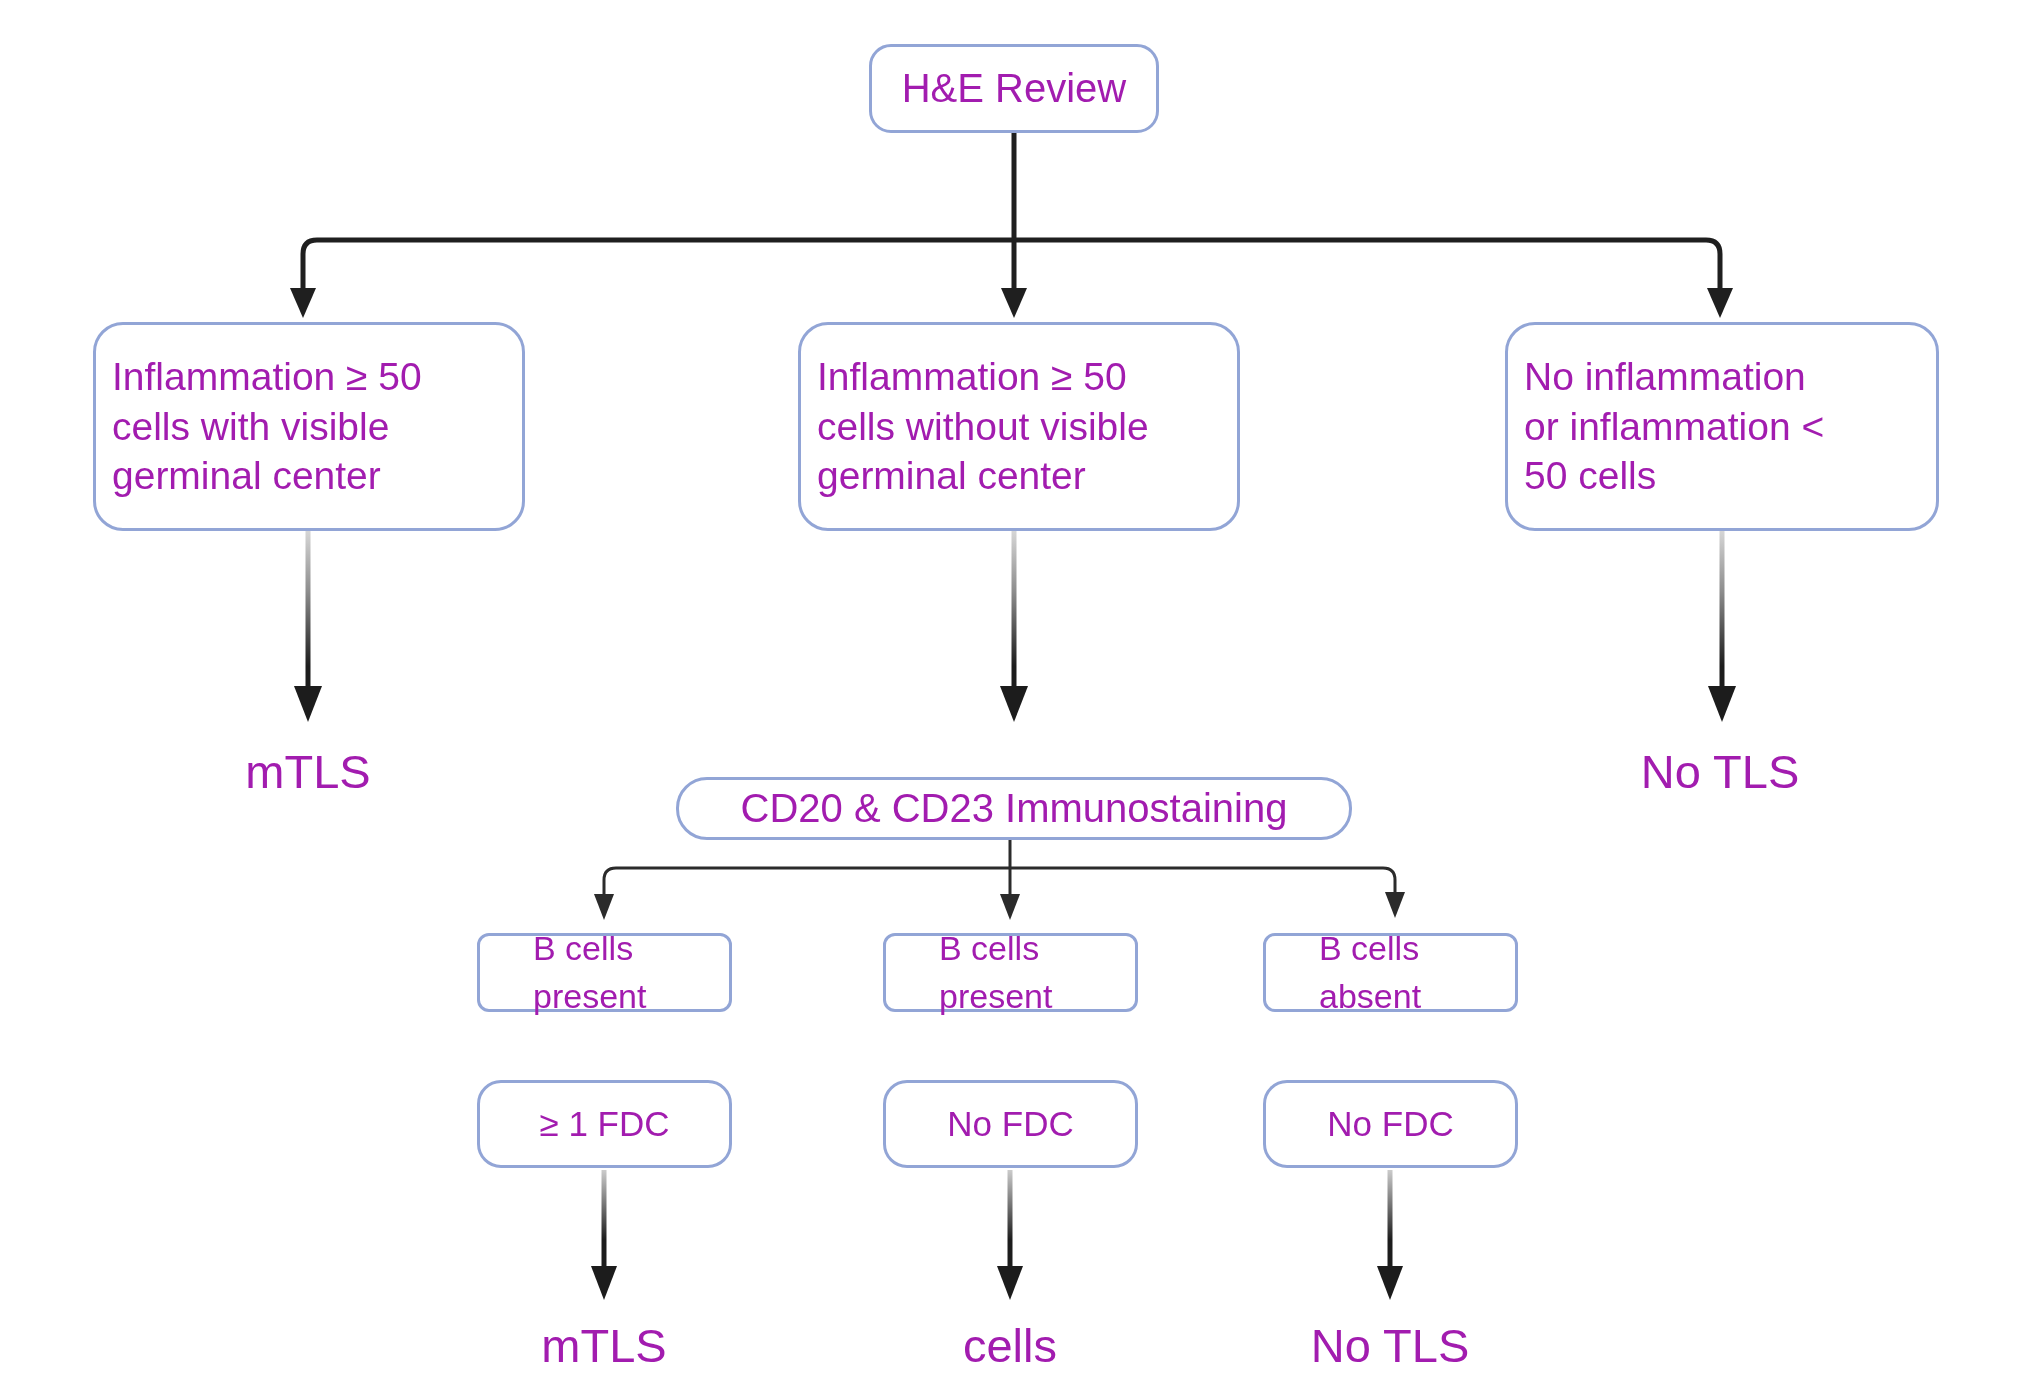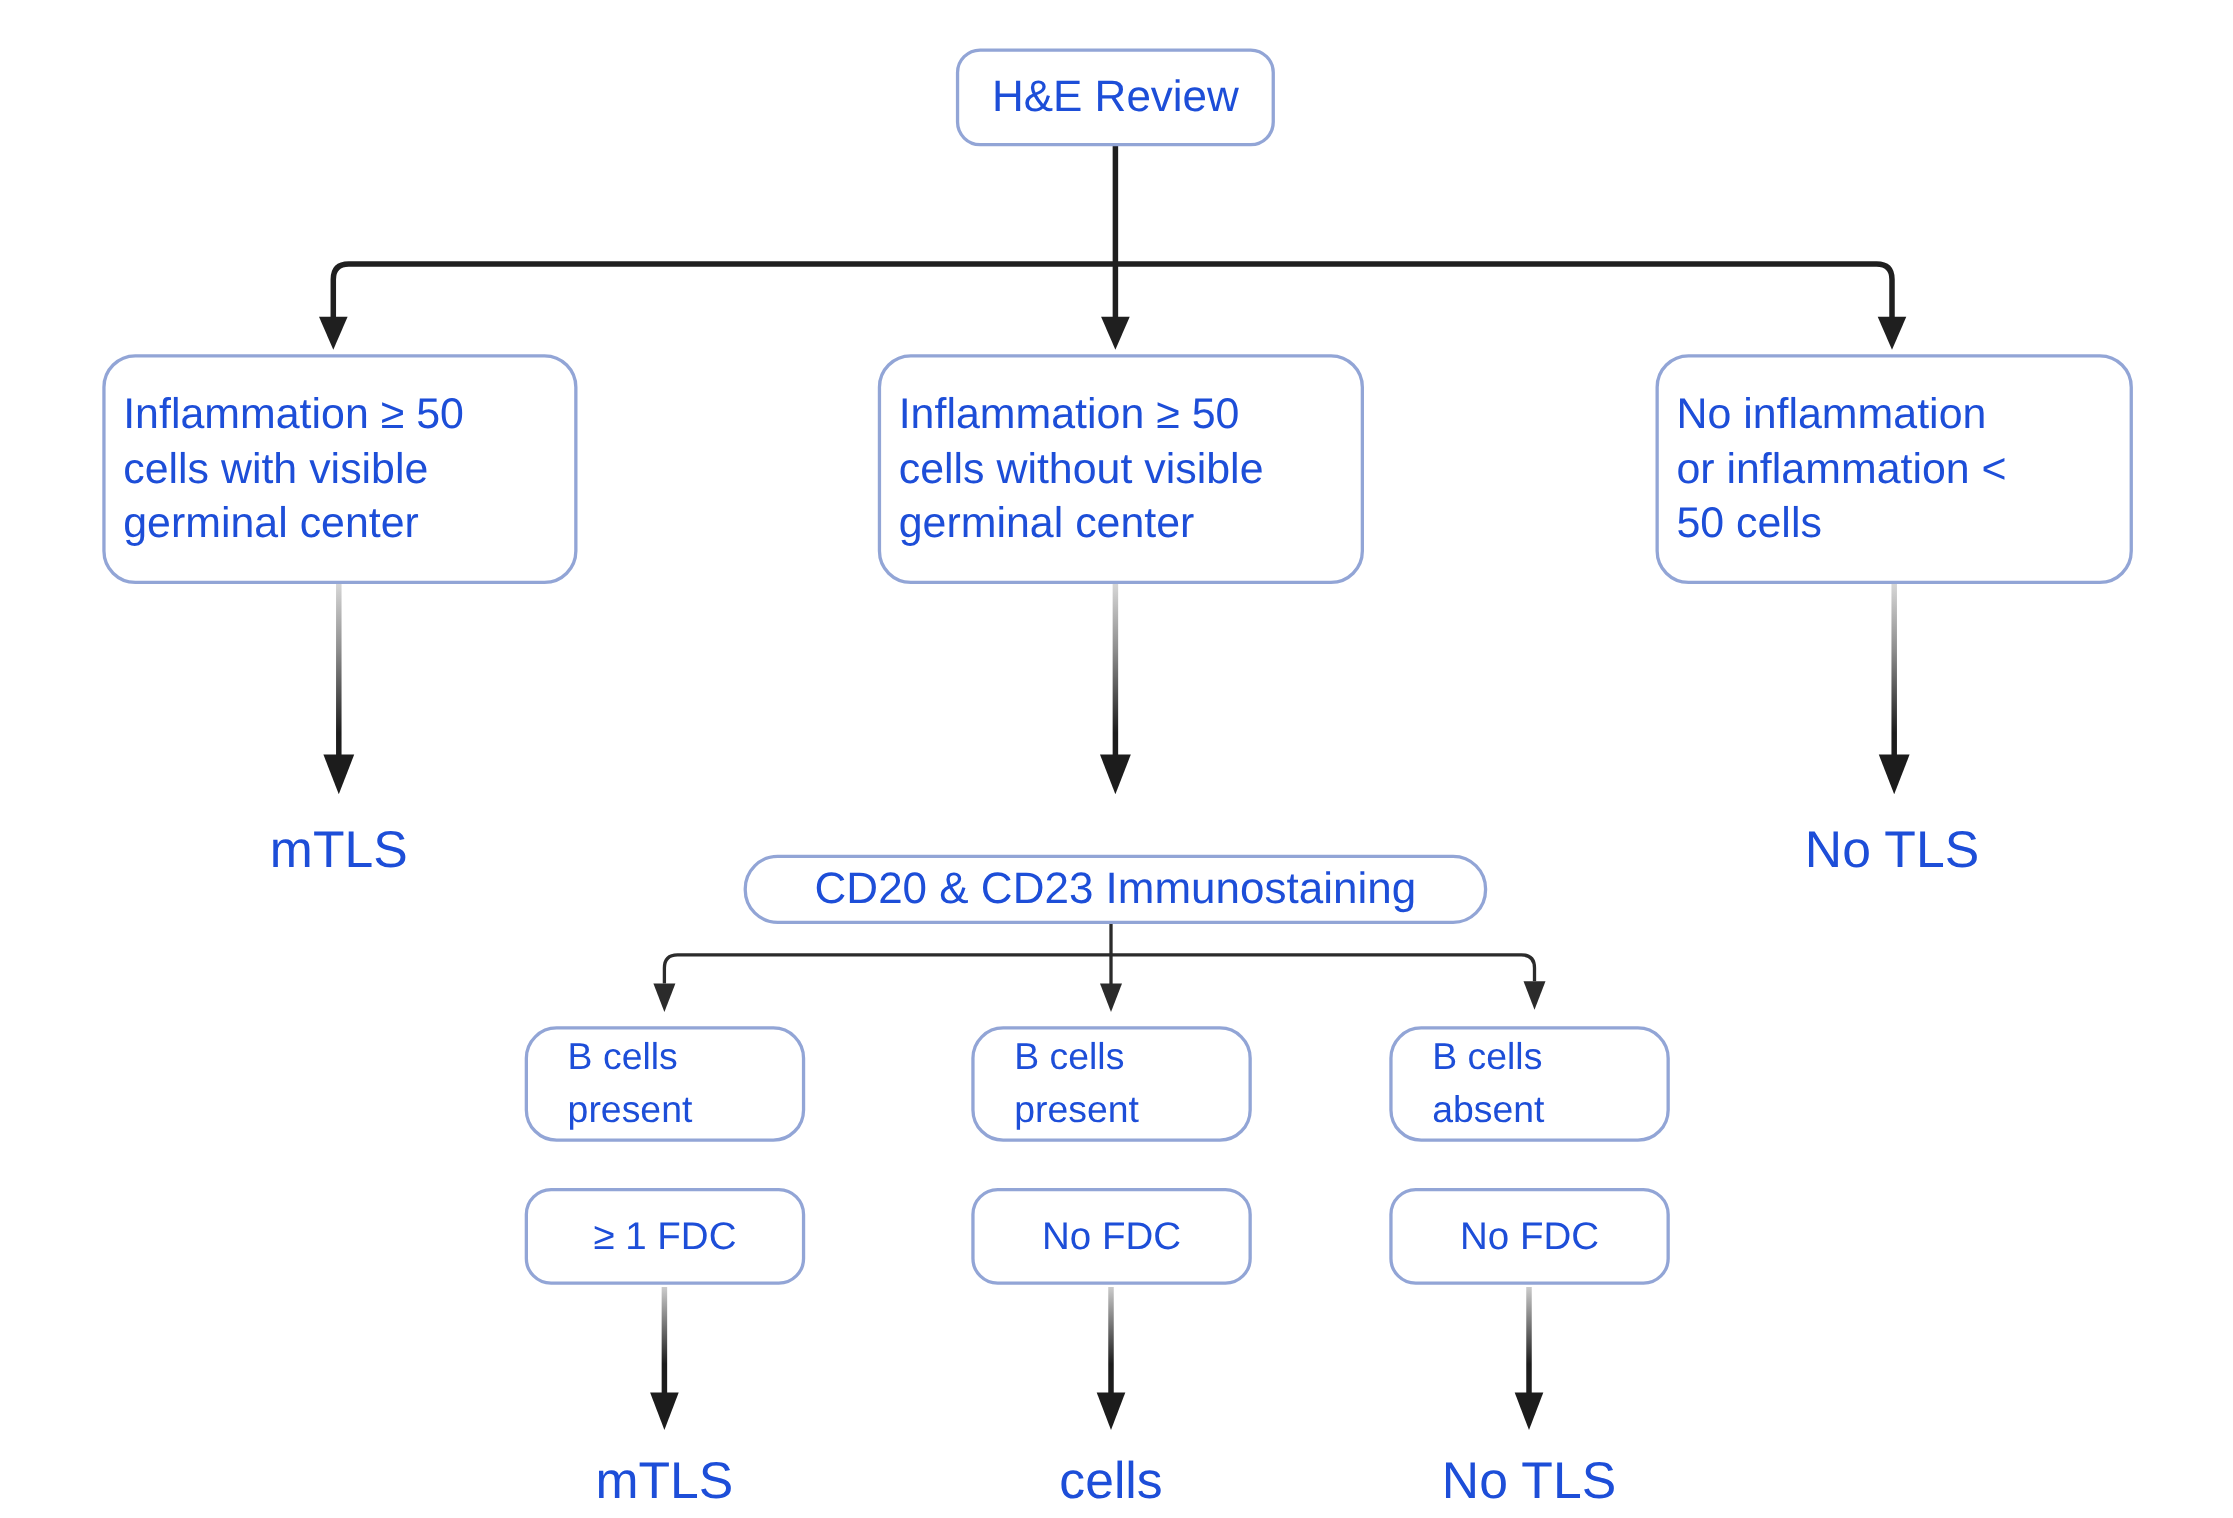--- a/index.html
+++ b/index.html
@@ -6,21 +6,21 @@
     margin: 0;
     padding: 0;
     background: #ffffff;
   }
   .canvas {
     position: relative;
     width: 2030px;
     height: 1380px;
     background: #ffffff;
     font-family: "Liberation Sans", sans-serif;
-    color: #1d4ed8;
+    color: #a21caf;
     overflow: hidden;
   }
   .connector-layer {
     position: absolute;
     left: 0;
     top: 0;
     width: 2030px;
     height: 1380px;
     pointer-events: none;
   }
@@ -50,25 +50,25 @@
   .node-l1-left   { left: 93px;   width: 432px; }
   .node-l1-mid    { left: 798px;  width: 442px; }
   .node-l1-right  { left: 1505px; width: 434px; }
   .node-immuno {
     left: 676px; top: 777px; width: 676px; height: 63px;
     border-radius: 31px;
     justify-content: center;
     font-size: 40px;
   }
   .node-bcell {
-    top: 933px; height: 105px;
-    border-radius: 29px;
+    top: 933px; height: 79px;
+    border-radius: 12px;
     font-size: 34px;
     line-height: 1.4;
-    padding-left: 36px;
+    padding-left: 53px;
   }
   .node-fdc {
     top: 1080px; height: 88px;
     border-radius: 24px;
     font-size: 35px;
     justify-content: center;
   }
   .subcol-1 { left: 477px;  width: 255px; }
   .subcol-2 { left: 883px;  width: 255px; }
   .subcol-3 { left: 1263px; width: 255px; }

